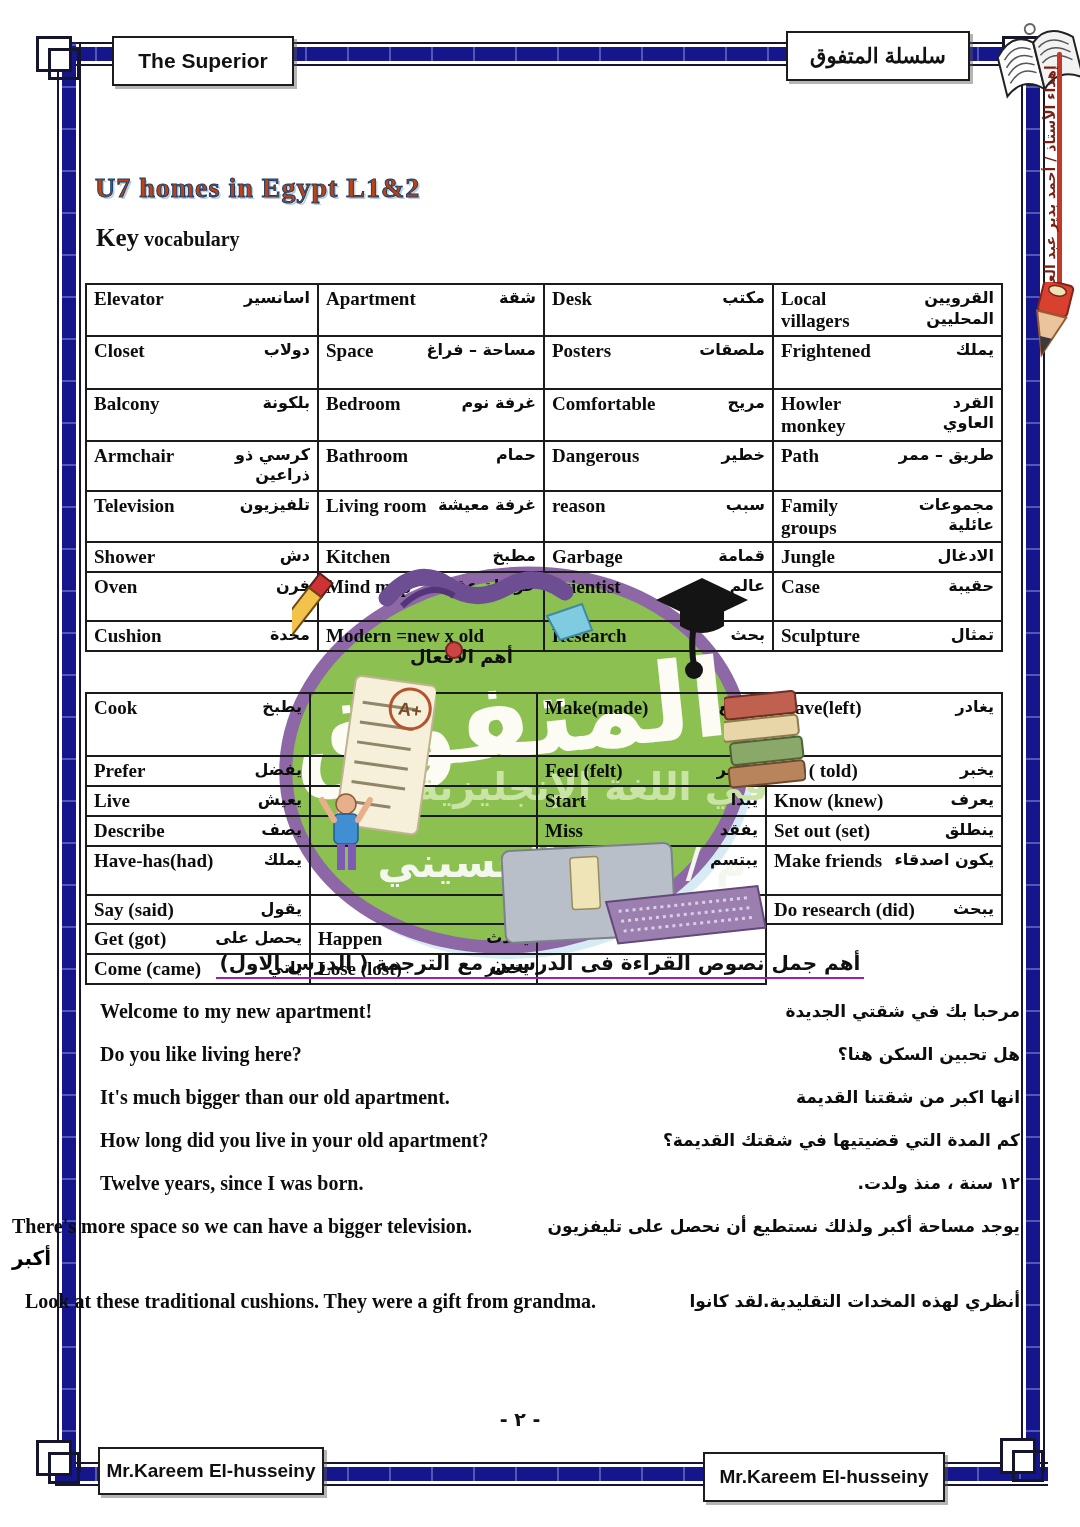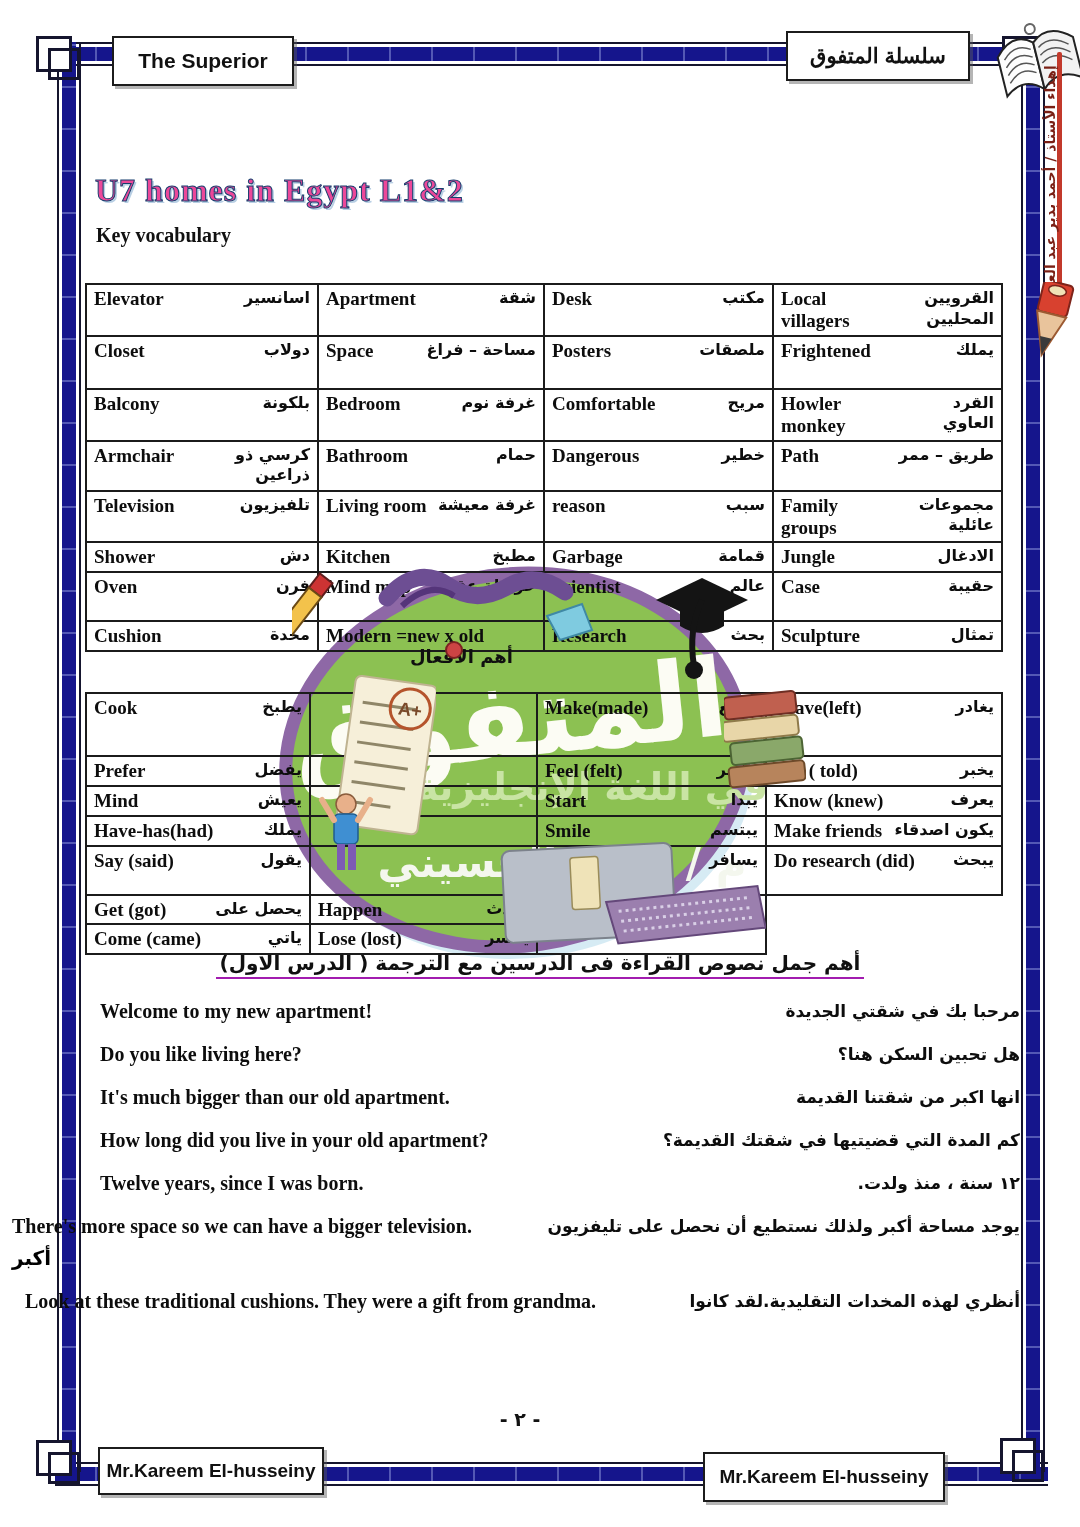--- a/index.html
+++ b/index.html
@@ -27,24 +27,24 @@
   #hdr-right{left:786px;top:31px;width:180px;height:46px;font-size:21px;}
   #ftr-left{left:98px;top:1447px;width:222px;height:44px;font-size:19px;}
   #ftr-right{left:703px;top:1452px;width:238px;height:46px;font-size:19px;}
   
   .pencil-line{position:absolute;left:1057px;top:52px;width:5px;height:245px;background:#c2392b;z-index:5;border-radius:2px;}
   .dedication{position:absolute;left:918px;top:180px;width:268px;height:20px;transform:rotate(-90deg);
               direction:rtl;text-align:center;font-family:"DejaVu Sans",sans-serif;font-weight:bold;
               font-size:14px;color:#7a1f14;z-index:5;white-space:nowrap;}
   .svgdeco{position:absolute;z-index:5;}
   
-  #title{position:absolute;left:95px;top:172px;font-weight:bold;font-size:32px;letter-spacing:1px;
-         color:#ec4899;-webkit-text-stroke:1px #163f6e;text-shadow:2px 2px 0 #b8cfe4;z-index:4;}
+  #title{position:absolute;left:95px;top:172px;font-weight:bold;font-size:28px;letter-spacing:1px;
+         color:#c2410c;-webkit-text-stroke:1px #163f6e;text-shadow:2px 2px 0 #b8cfe4;z-index:4;}
   #vocab-heading{position:absolute;left:96px;top:224px;color:#111;z-index:4;}
-  #vocab-heading .lead{font-size:20px;font-weight:bold;}
+  #vocab-heading .lead{font-size:25px;font-weight:bold;}
   #vocab-heading .rest{font-size:20px;font-weight:bold;}
   #verbs-heading{position:absolute;left:410px;top:646px;width:280px;text-align:left;direction:rtl;
                  font-family:"DejaVu Sans",sans-serif;font-weight:bold;font-size:18px;color:#101010;z-index:4;}
   #sentences-heading{position:absolute;left:0;top:951px;width:1080px;text-align:center;direction:rtl;
                  font-family:"DejaVu Sans",sans-serif;font-weight:bold;font-size:20px;color:#101010;
                  z-index:4;}
   #sentences-heading span{border-bottom:2px solid #a21caf;padding:0 4px 2px;}
   
   table.vtab{position:absolute;border-collapse:collapse;table-layout:fixed;z-index:3;}
   #vocab-table{left:85px;top:283px;width:916px;}
@@ -414,40 +414,66 @@
           <td>
             <div class="cf">
               <span class="en">Tell ( told)</span>
               <span class="ar" dir="rtl">يخبر</span>
             </div>
           </td>
         </tr>
         <tr>
           <td>
             <div class="cf">
-              <span class="en">Mind</span>
+              <span class="en">Live</span>
               <span class="ar" dir="rtl">يعيش</span>
             </div>
           </td>
           <td>
             <div class="cf">
               <span class="en"></span>
               <span class="ar" dir="rtl"></span>
             </div>
           </td>
           <td>
             <div class="cf">
               <span class="en">Start</span>
               <span class="ar" dir="rtl">يبدا</span>
             </div>
           </td>
           <td>
             <div class="cf">
               <span class="en">Know  (knew)</span>
               <span class="ar" dir="rtl">يعرف</span>
+            </div>
+          </td>
+        </tr>
+        <tr>
+          <td>
+            <div class="cf">
+              <span class="en">Describe</span>
+              <span class="ar" dir="rtl">يصف</span>
+            </div>
+          </td>
+          <td>
+            <div class="cf">
+              <span class="en"></span>
+              <span class="ar" dir="rtl"></span>
+            </div>
+          </td>
+          <td>
+            <div class="cf">
+              <span class="en">Miss</span>
+              <span class="ar" dir="rtl">يفقد</span>
+            </div>
+          </td>
+          <td>
+            <div class="cf">
+              <span class="en">Set out (set)</span>
+              <span class="ar" dir="rtl">ينطلق</span>
             </div>
           </td>
         </tr>
         <tr>
           <td>
             <div class="cf">
               <span class="en">Have-has(had)</span>
               <span class="ar" dir="rtl">يملك</span>
             </div>
           </td>

